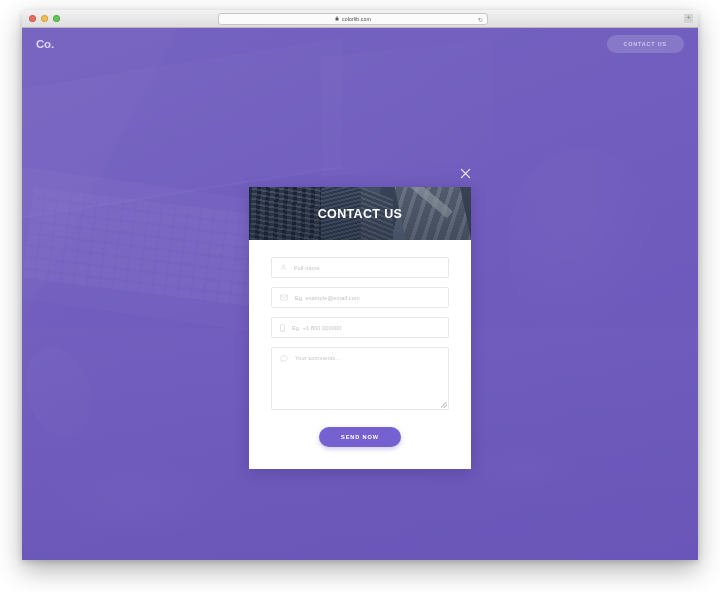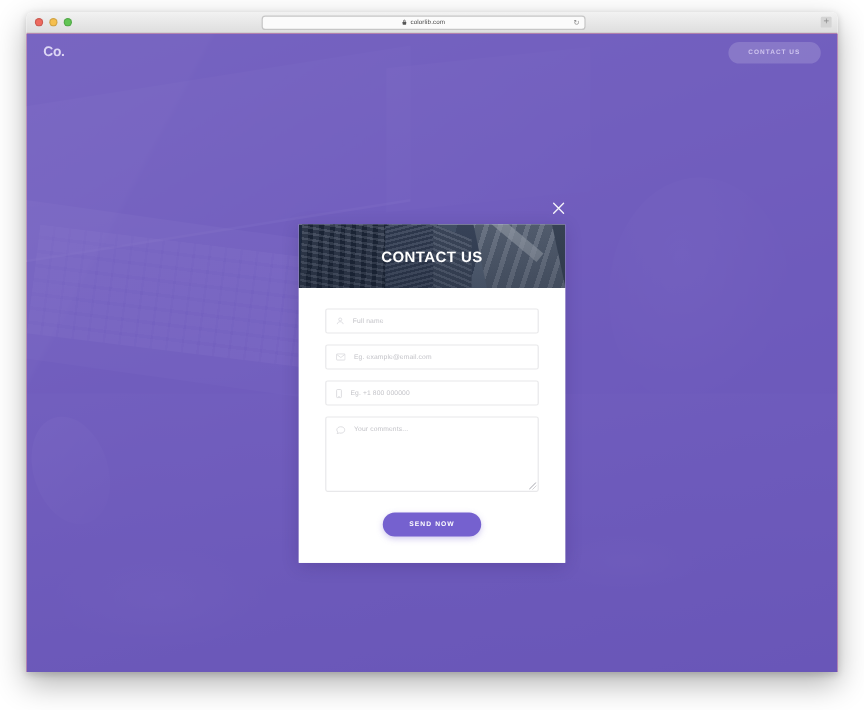--- a/index.html
+++ b/index.html
@@ -87,21 +87,21 @@
     background: #d4d4d4;
     border-radius: 1px;
   }
 
   
   #page-viewport {
     position: relative;
     width: 100%;
     height: 532px;
     overflow: hidden;
-    background: #be185d;
+    background: #701a75;
   }
 
   
   #hero-photo {
     position: absolute;
     inset: 0;
     background:
       radial-gradient(ellipse 130px 60px at 112px 470px, rgba(255,255,255,0.10), rgba(255,255,255,0) 70%),
       radial-gradient(ellipse 90px 34px at 500px 440px, rgba(255,255,255,0.085), rgba(255,255,255,0) 70%),
       linear-gradient(118deg, rgba(255,255,255,0.11) 0 16%, rgba(255,255,255,0) 16.6% 100%),

